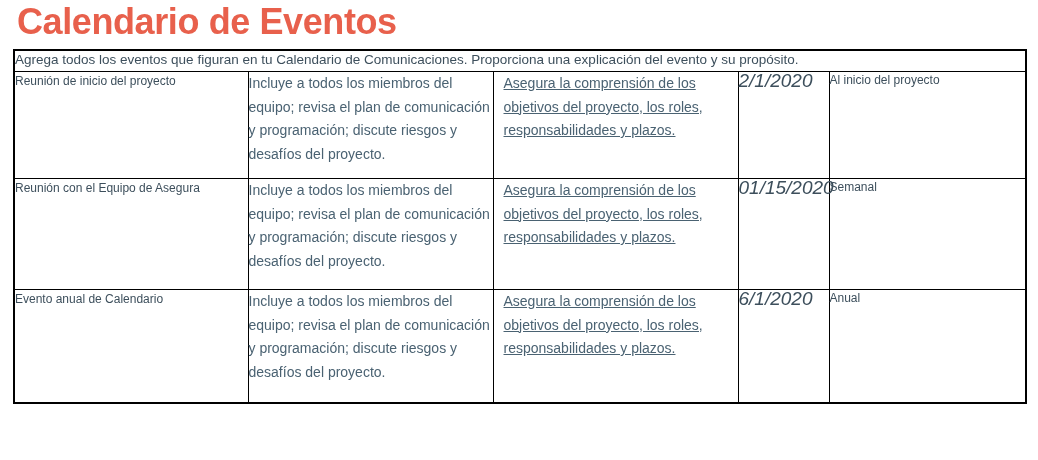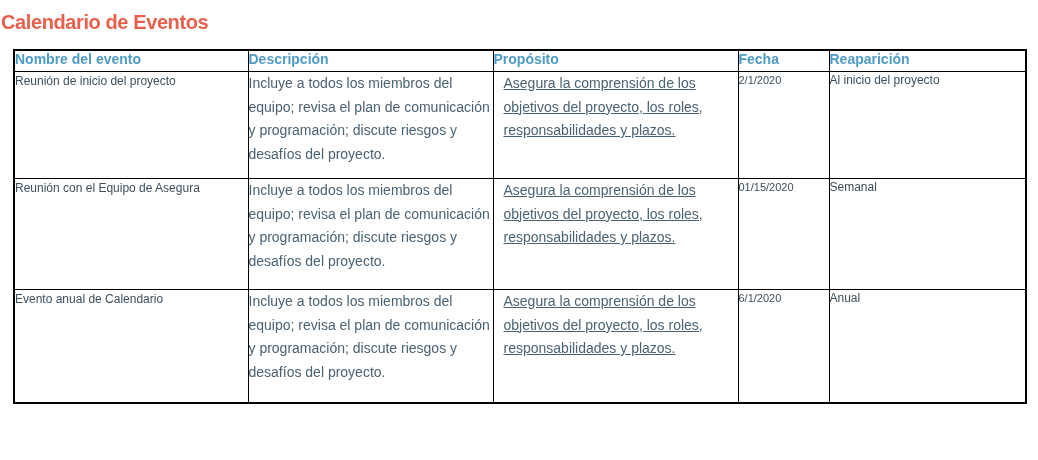--- a/index.html
+++ b/index.html
@@ -14,23 +14,23 @@
     font-family: "Liberation Sans", sans-serif;
     -webkit-font-smoothing: antialiased;
   }
   .page {
     position: relative;
     width: 1038px;
     height: 460px;
   }
   .page-title {
     position: absolute;
-    left: 1px;
+    left: 17px;
     top: 2px;
-    font-size: 20px;
+    font-size: 36px;
     font-weight: bold;
     letter-spacing: -0.4px;
     color: #e8604c;
     line-height: 40px;
     white-space: nowrap;
   }
   .table-wrap {
     position: absolute;
     left: 13px;
     top: 49px;
@@ -84,24 +84,25 @@
     padding: 0 10px 0 10px;
     font-size: 14px;
     color: #4a6272;
     line-height: 23.5px;
     text-decoration: underline;
   }
   .cell-date {
     vertical-align: bottom;
     text-align: right;
     padding: 0 3px 7px 5px;
-    font-size: 11px;
+    font-size: 19px;
     color: #3d4f5c;
     line-height: 17px;
     white-space: nowrap;
+    font-style: italic;
   }
   .cell-recur {
     vertical-align: bottom;
     text-align: left;
     padding: 0 6px 7px 7px;
     font-size: 12px;
     color: #3d4f5c;
     line-height: 17px;
     white-space: nowrap;
   }
@@ -120,28 +121,24 @@
   <div class="table-wrap">
     <table class="events">
       <colgroup>
         <col style="width:234px">
         <col style="width:245px">
         <col style="width:245px">
         <col style="width:91px">
         <col style="width:197px">
       </colgroup>
       <tbody>
+        <tr>
+          <td class="intro-cell" colspan="5">Agrega todos los eventos que figuran en tu Calendario de Comunicaciones. Proporciona una explicación del evento y su propósito.</td>
+        </tr>
 
-        <tr class="head-row">
-          <th class="col-head">Nombre del evento</th>
-          <th class="col-head">Descripción</th>
-          <th class="col-head">Propósito</th>
-          <th class="col-head">Fecha</th>
-          <th class="col-head">Reaparición</th>
-        </tr>
 
         <tr class="row-1">
           <td class="cell-name">Reunión de inicio del proyecto</td>
           <td class="cell-desc">Incluye a todos los miembros del equipo; revisa el plan de comunicación y programación; discute riesgos y desafíos del proyecto.</td>
           <td class="cell-purpose">
             <div class="inner">Asegura la comprensión de los objetivos del proyecto, los roles, responsabilidades y plazos.</div>
           </td>
           <td class="cell-date">2/1/2020</td>
           <td class="cell-recur">Al inicio del proyecto</td>
         </tr>

